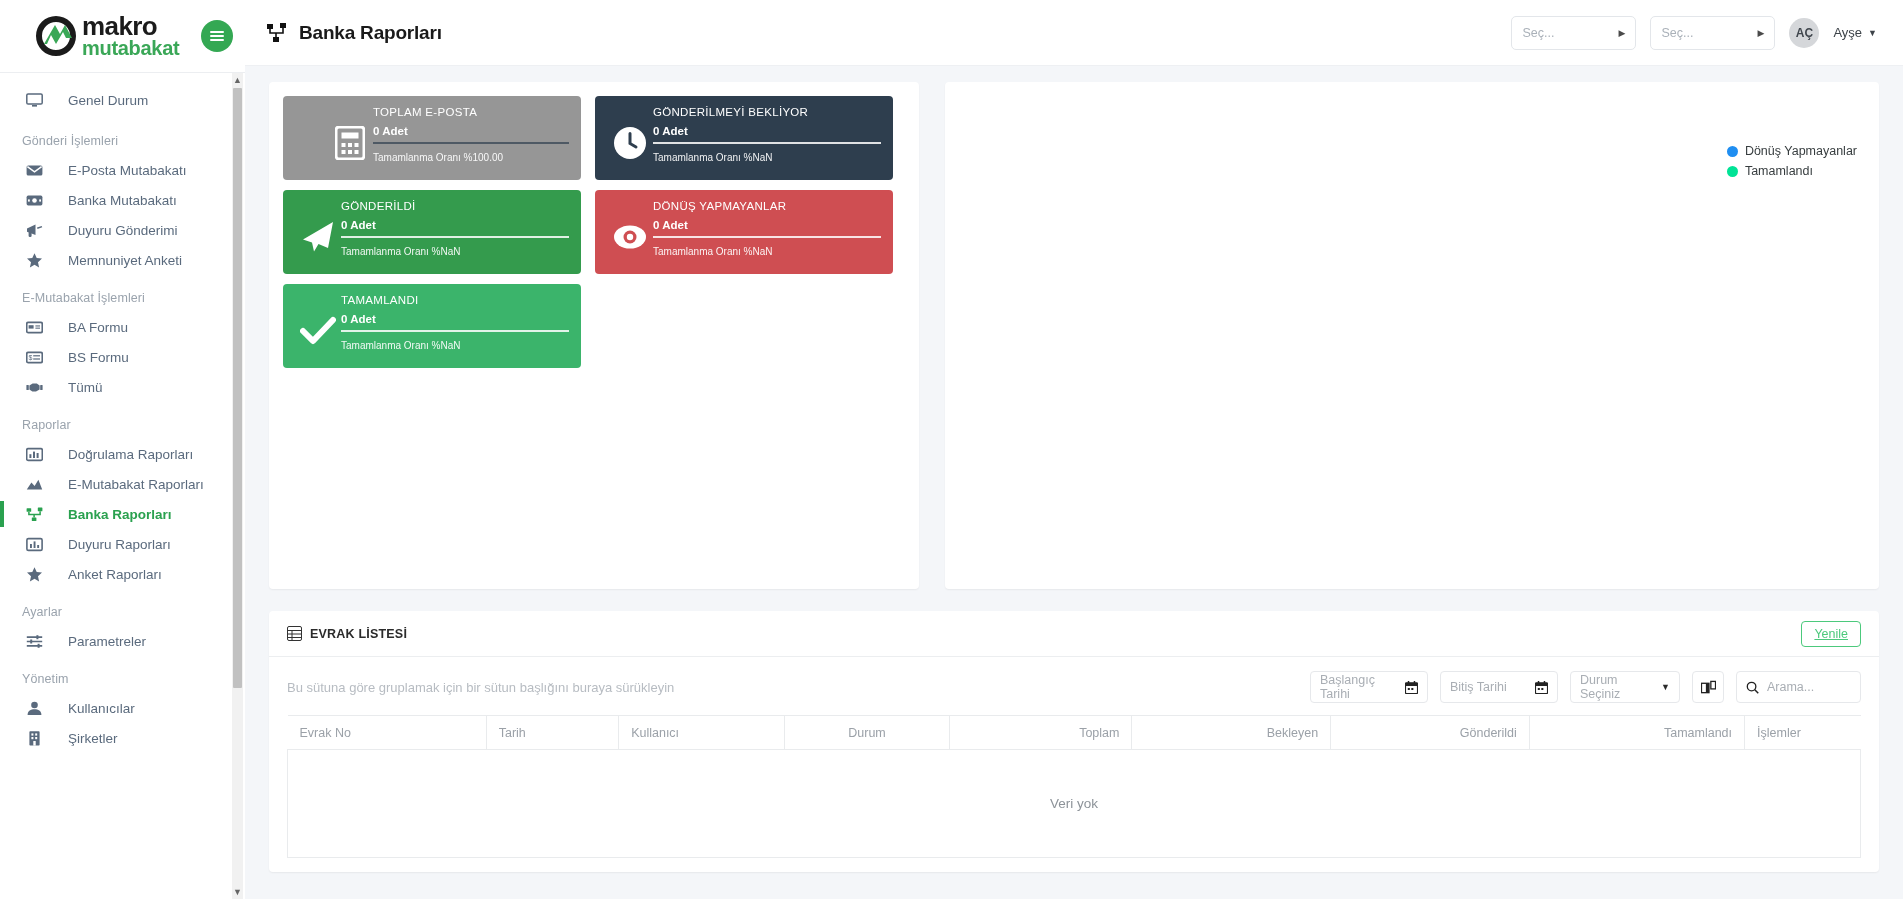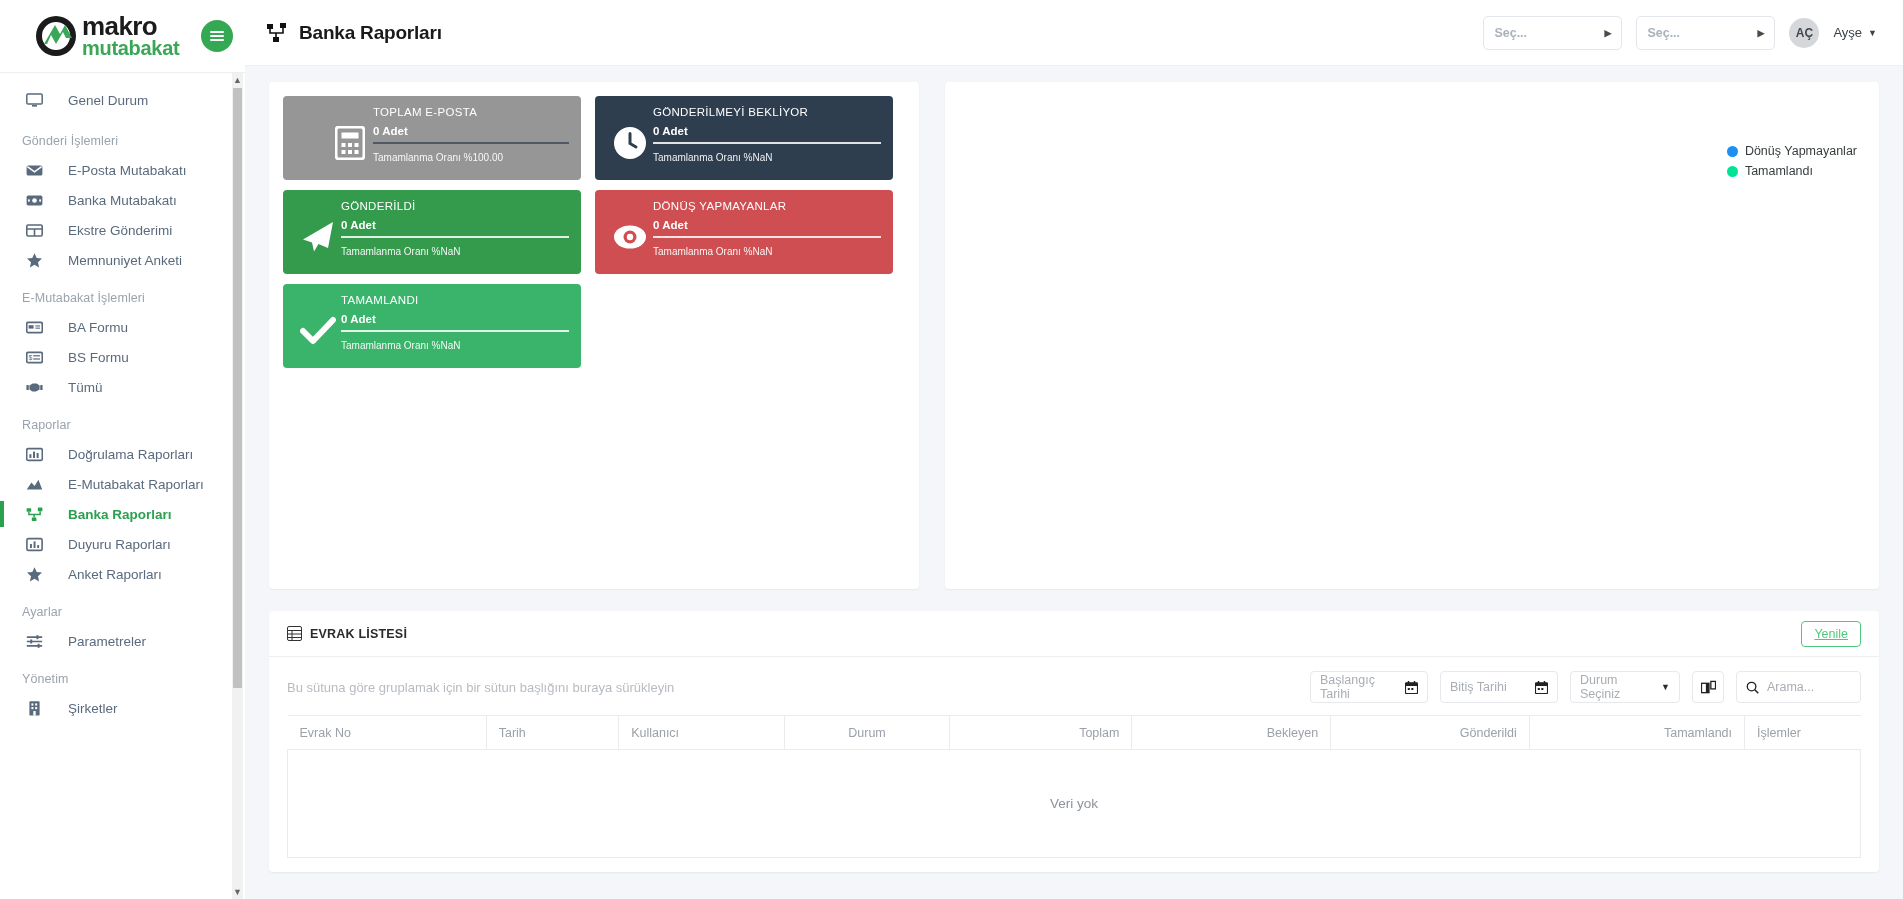--- a/index.html
+++ b/index.html
@@ -68,23 +68,23 @@
   .main { flex: 1; display: flex; flex-direction: column; height: 899px; background: #f4f6f9; min-width: 0; }
   .topbar {
     height: 66px; background: #fff; display: flex; align-items: center;
     padding: 0 26px 0 22px; flex: 0 0 66px; border-bottom: 1px solid #eef0f3;
   }
   .page-title { display: flex; align-items: center; gap: 12px; }
   .page-title .tico { width: 20px; height: 20px; color: #151515; display:flex; }
   .page-title h1 { font-size: 19px; font-weight: 700; color: #1a1a1a; letter-spacing: -0.2px; }
   .topbar-right { margin-left: auto; display: flex; align-items: center; gap: 14px; }
   .sel {
-    width: 139px; height: 34px; border: 1px solid #e3e6ea; border-radius: 5px;
+    width: 125px; height: 34px; border: 1px solid #e3e6ea; border-radius: 5px;
     background: #fff; display: flex; align-items: center; padding: 0 10px;
-    font-size: 12.5px; color: #aab1b9; cursor: pointer; font-weight: bold;
+    font-size: 12.5px; color: #aab1b9; cursor: pointer;
   }
   .sel .caret { margin-left: auto; font-size: 9px; color: #4a4a4a; }
   .avatar {
     width: 30px; height: 30px; border-radius: 50%; background: #d5d7da;
     display: flex; align-items: center; justify-content: center;
     font-size: 12px; color: #41474e; font-weight: 600;
   }
   .uname { font-size: 13px; color: #3d4349; display: flex; align-items: center; gap: 6px; cursor: pointer; }
   .uname .caret { font-size: 9px; }
 
@@ -233,25 +233,26 @@
                 <circle cx="8.5" cy="8.5" r="2.3" fill="#fff"></circle>
                 <rect x="2" y="7.4" width="1.8" height="2.2" fill="#fff"></rect>
                 <rect x="13.2" y="7.4" width="1.8" height="2.2" fill="#fff"></rect>
               </svg>
             </span>
             <span>Banka Mutabakatı</span>
           </div>
           <div class="nav-item">
             <span class="ico">
               <svg viewBox="0 0 17 17" width="17" height="17" fill="currentColor">
-                <rect x="0.8" y="3" width="15.4" height="11" rx="1.4" fill="none" stroke="currentColor" stroke-width="1.6"></rect>
-                <path d="M0.8 7 H16.2 M8.5 7 V14" stroke="currentColor" stroke-width="1.6"></path>
-              </svg>
-            </span>
-            <span>Ekstre Gönderimi</span>
+                <path d="M1 6.6 L9.5 2.6 L9.5 13 L1 9.8 Z"></path>
+                <rect x="11" y="5.6" width="5" height="1.5" transform="rotate(-20 11 5.6)"></rect>
+                <rect x="2.6" y="9.6" width="3" height="5.4" rx="1.2"></rect>
+              </svg>
+            </span>
+            <span>Duyuru Gönderimi</span>
           </div>
           <div class="nav-item">
             <span class="ico">
               <svg viewBox="0 0 17 17" width="17" height="17" fill="currentColor">
                 <path d="M8.5 1.2 L10.7 6 L16 6.6 L12 10.2 L13.1 15.4 L8.5 12.8 L3.9 15.4 L5 10.2 L1 6.6 L6.3 6 Z"></path>
               </svg>
             </span>
             <span>Memnuniyet Anketi</span>
           </div>
           <div class="nav-group-title">E-Mutabakat İşlemleri</div>
@@ -344,20 +345,29 @@
               <svg viewBox="0 0 17 17" width="17" height="17" fill="currentColor">
                 <path d="M0.8 4.2 H16.2 M0.8 8.5 H16.2 M0.8 12.8 H16.2" stroke="currentColor" stroke-width="1.7"></path>
                 <rect x="10.4" y="2.2" width="2" height="4"></rect>
                 <rect x="4.2" y="6.5" width="2" height="4"></rect>
                 <rect x="11.6" y="10.8" width="2" height="4"></rect>
               </svg>
             </span>
             <span>Parametreler</span>
           </div>
           <div class="nav-group-title">Yönetim</div>
+          <div class="nav-item">
+            <span class="ico">
+              <svg viewBox="0 0 17 17" width="17" height="17" fill="currentColor">
+                <circle cx="8.5" cy="5" r="3.3"></circle>
+                <path d="M1.6 15 C1.6 10.8 4.8 9.2 8.5 9.2 C12.2 9.2 15.4 10.8 15.4 15 Z"></path>
+              </svg>
+            </span>
+            <span>Kullanıcılar</span>
+          </div>
           <div class="nav-item">
             <span class="ico">
               <svg viewBox="0 0 17 17" width="17" height="17" fill="currentColor">
                 <rect x="3.4" y="1.2" width="10.2" height="14.4" rx="0.8"></rect>
                 <rect x="5.4" y="3.4" width="2" height="2.2" fill="#fff"></rect>
                 <rect x="9.2" y="3.4" width="2" height="2.2" fill="#fff"></rect>
                 <rect x="5.4" y="7" width="2" height="2.2" fill="#fff"></rect>
                 <rect x="9.2" y="7" width="2" height="2.2" fill="#fff"></rect>
                 <rect x="7.3" y="11" width="2.4" height="4.6" fill="#fff"></rect>
               </svg>

